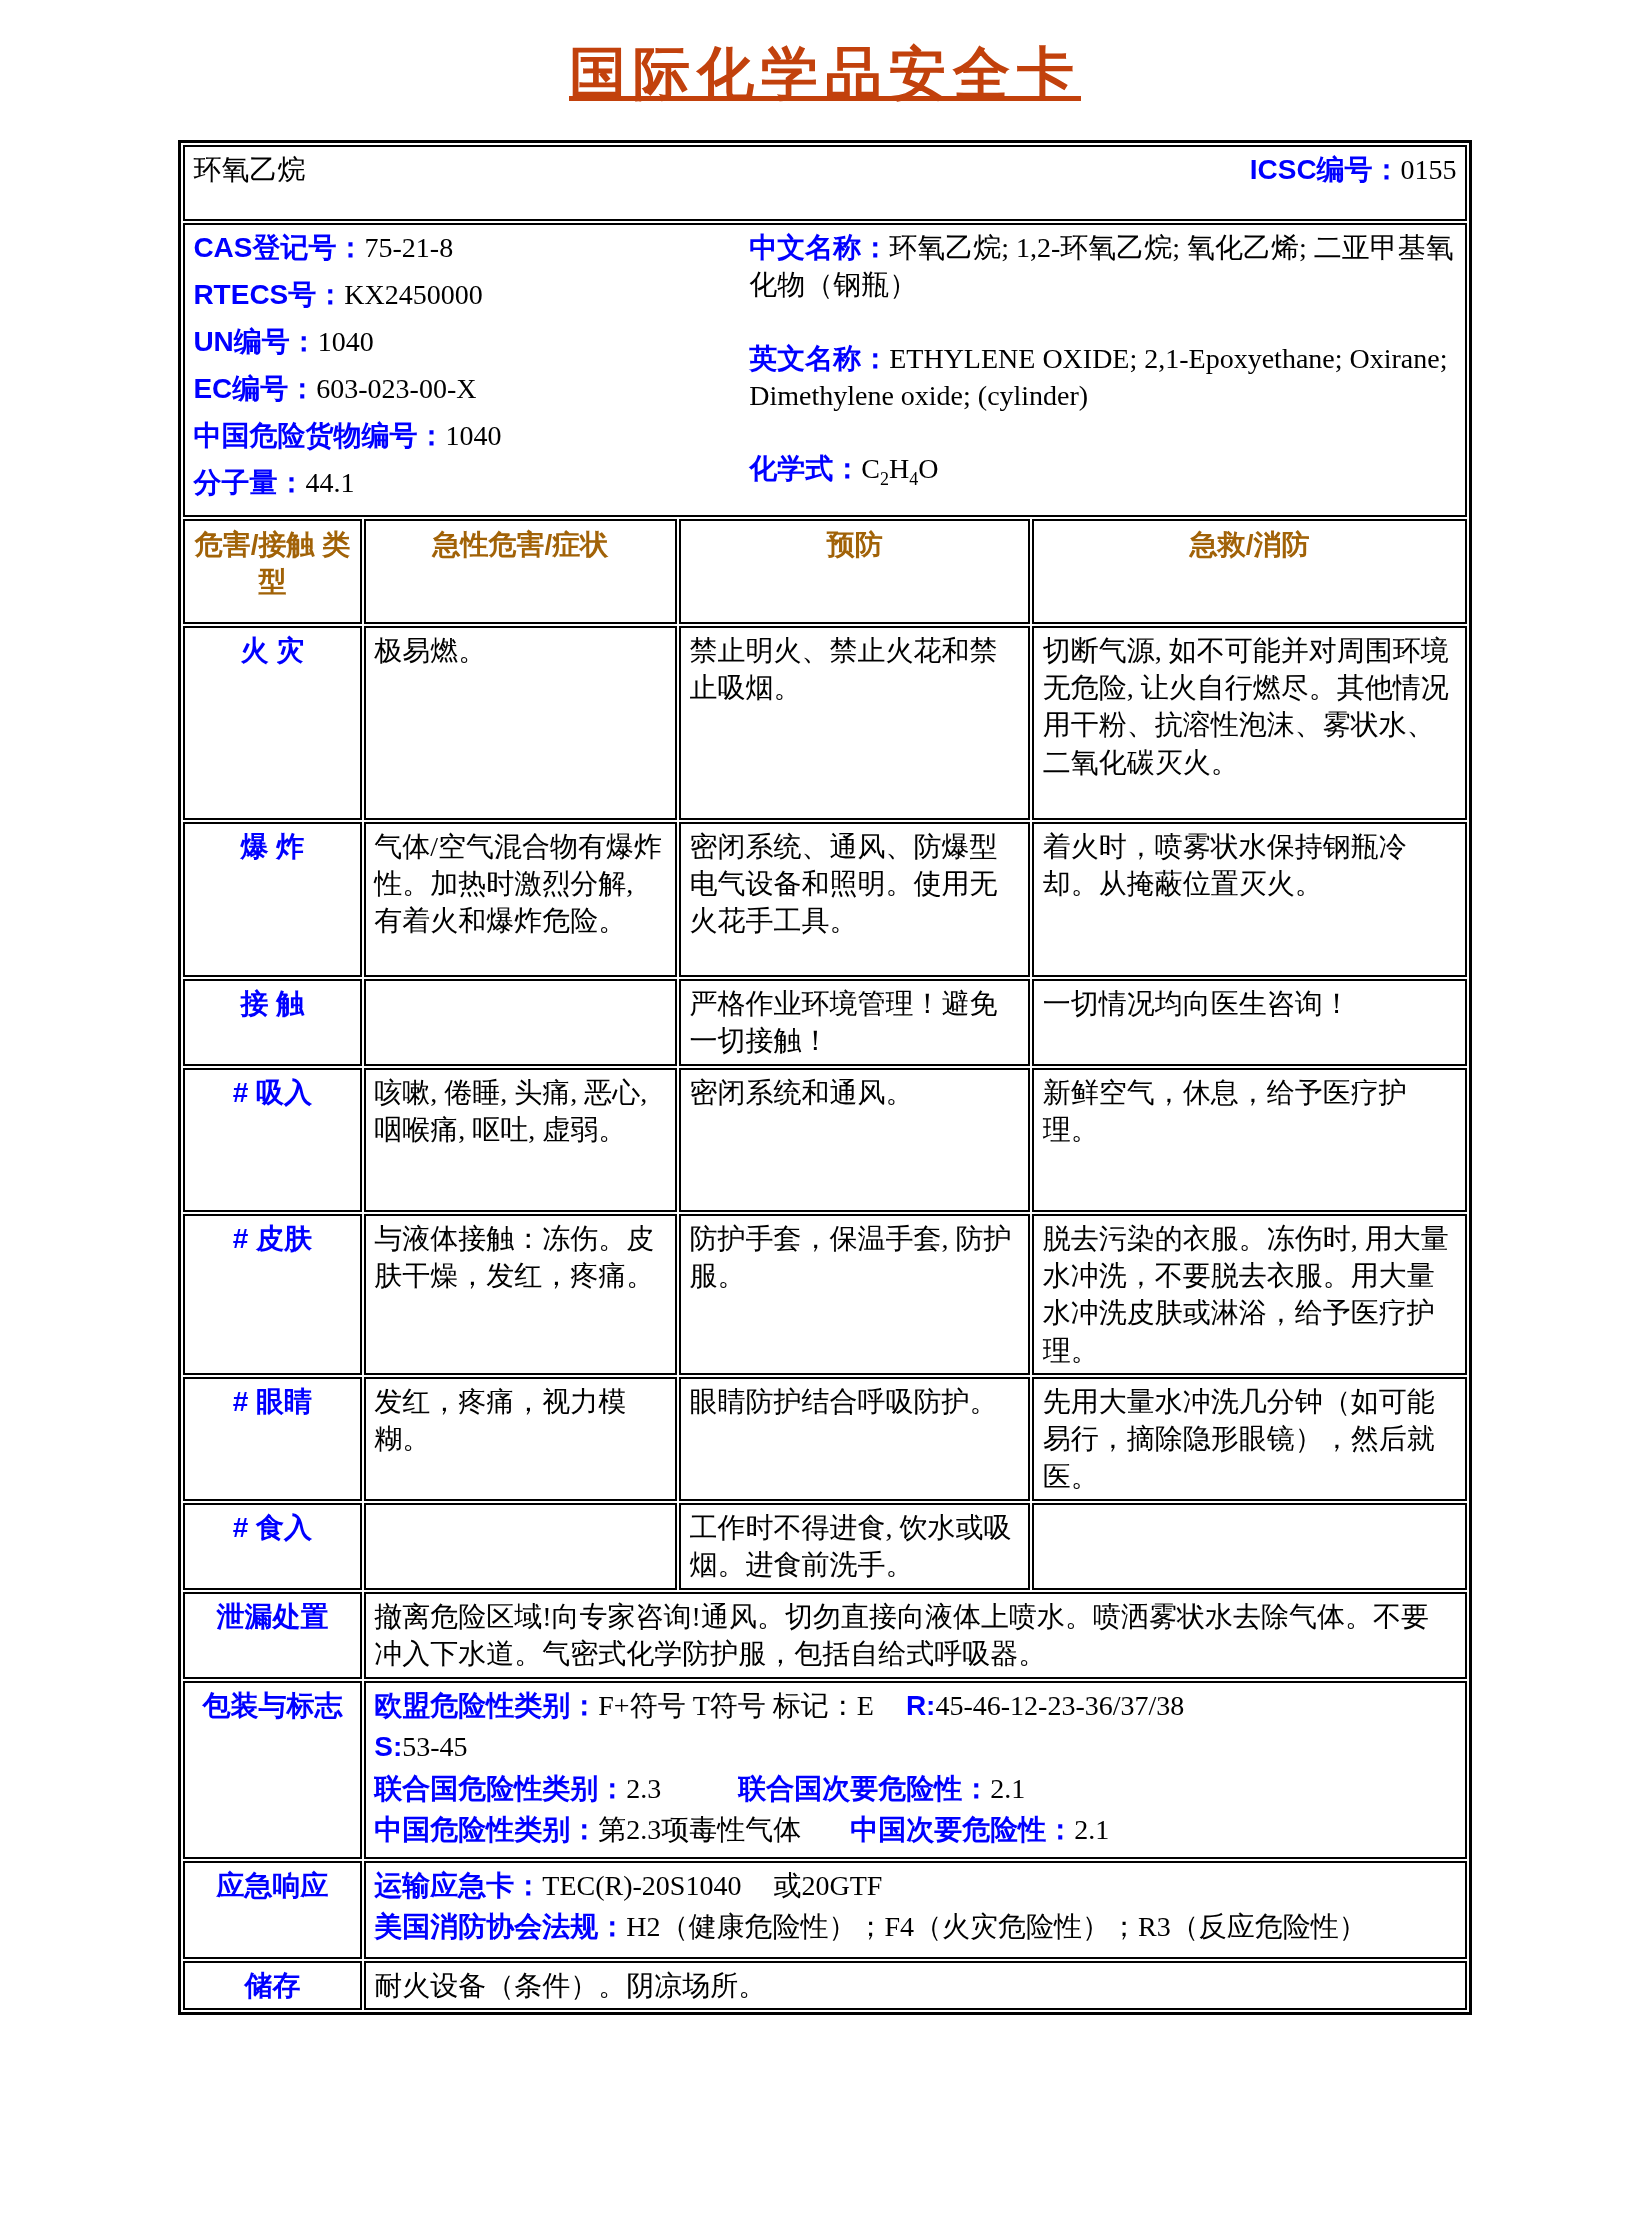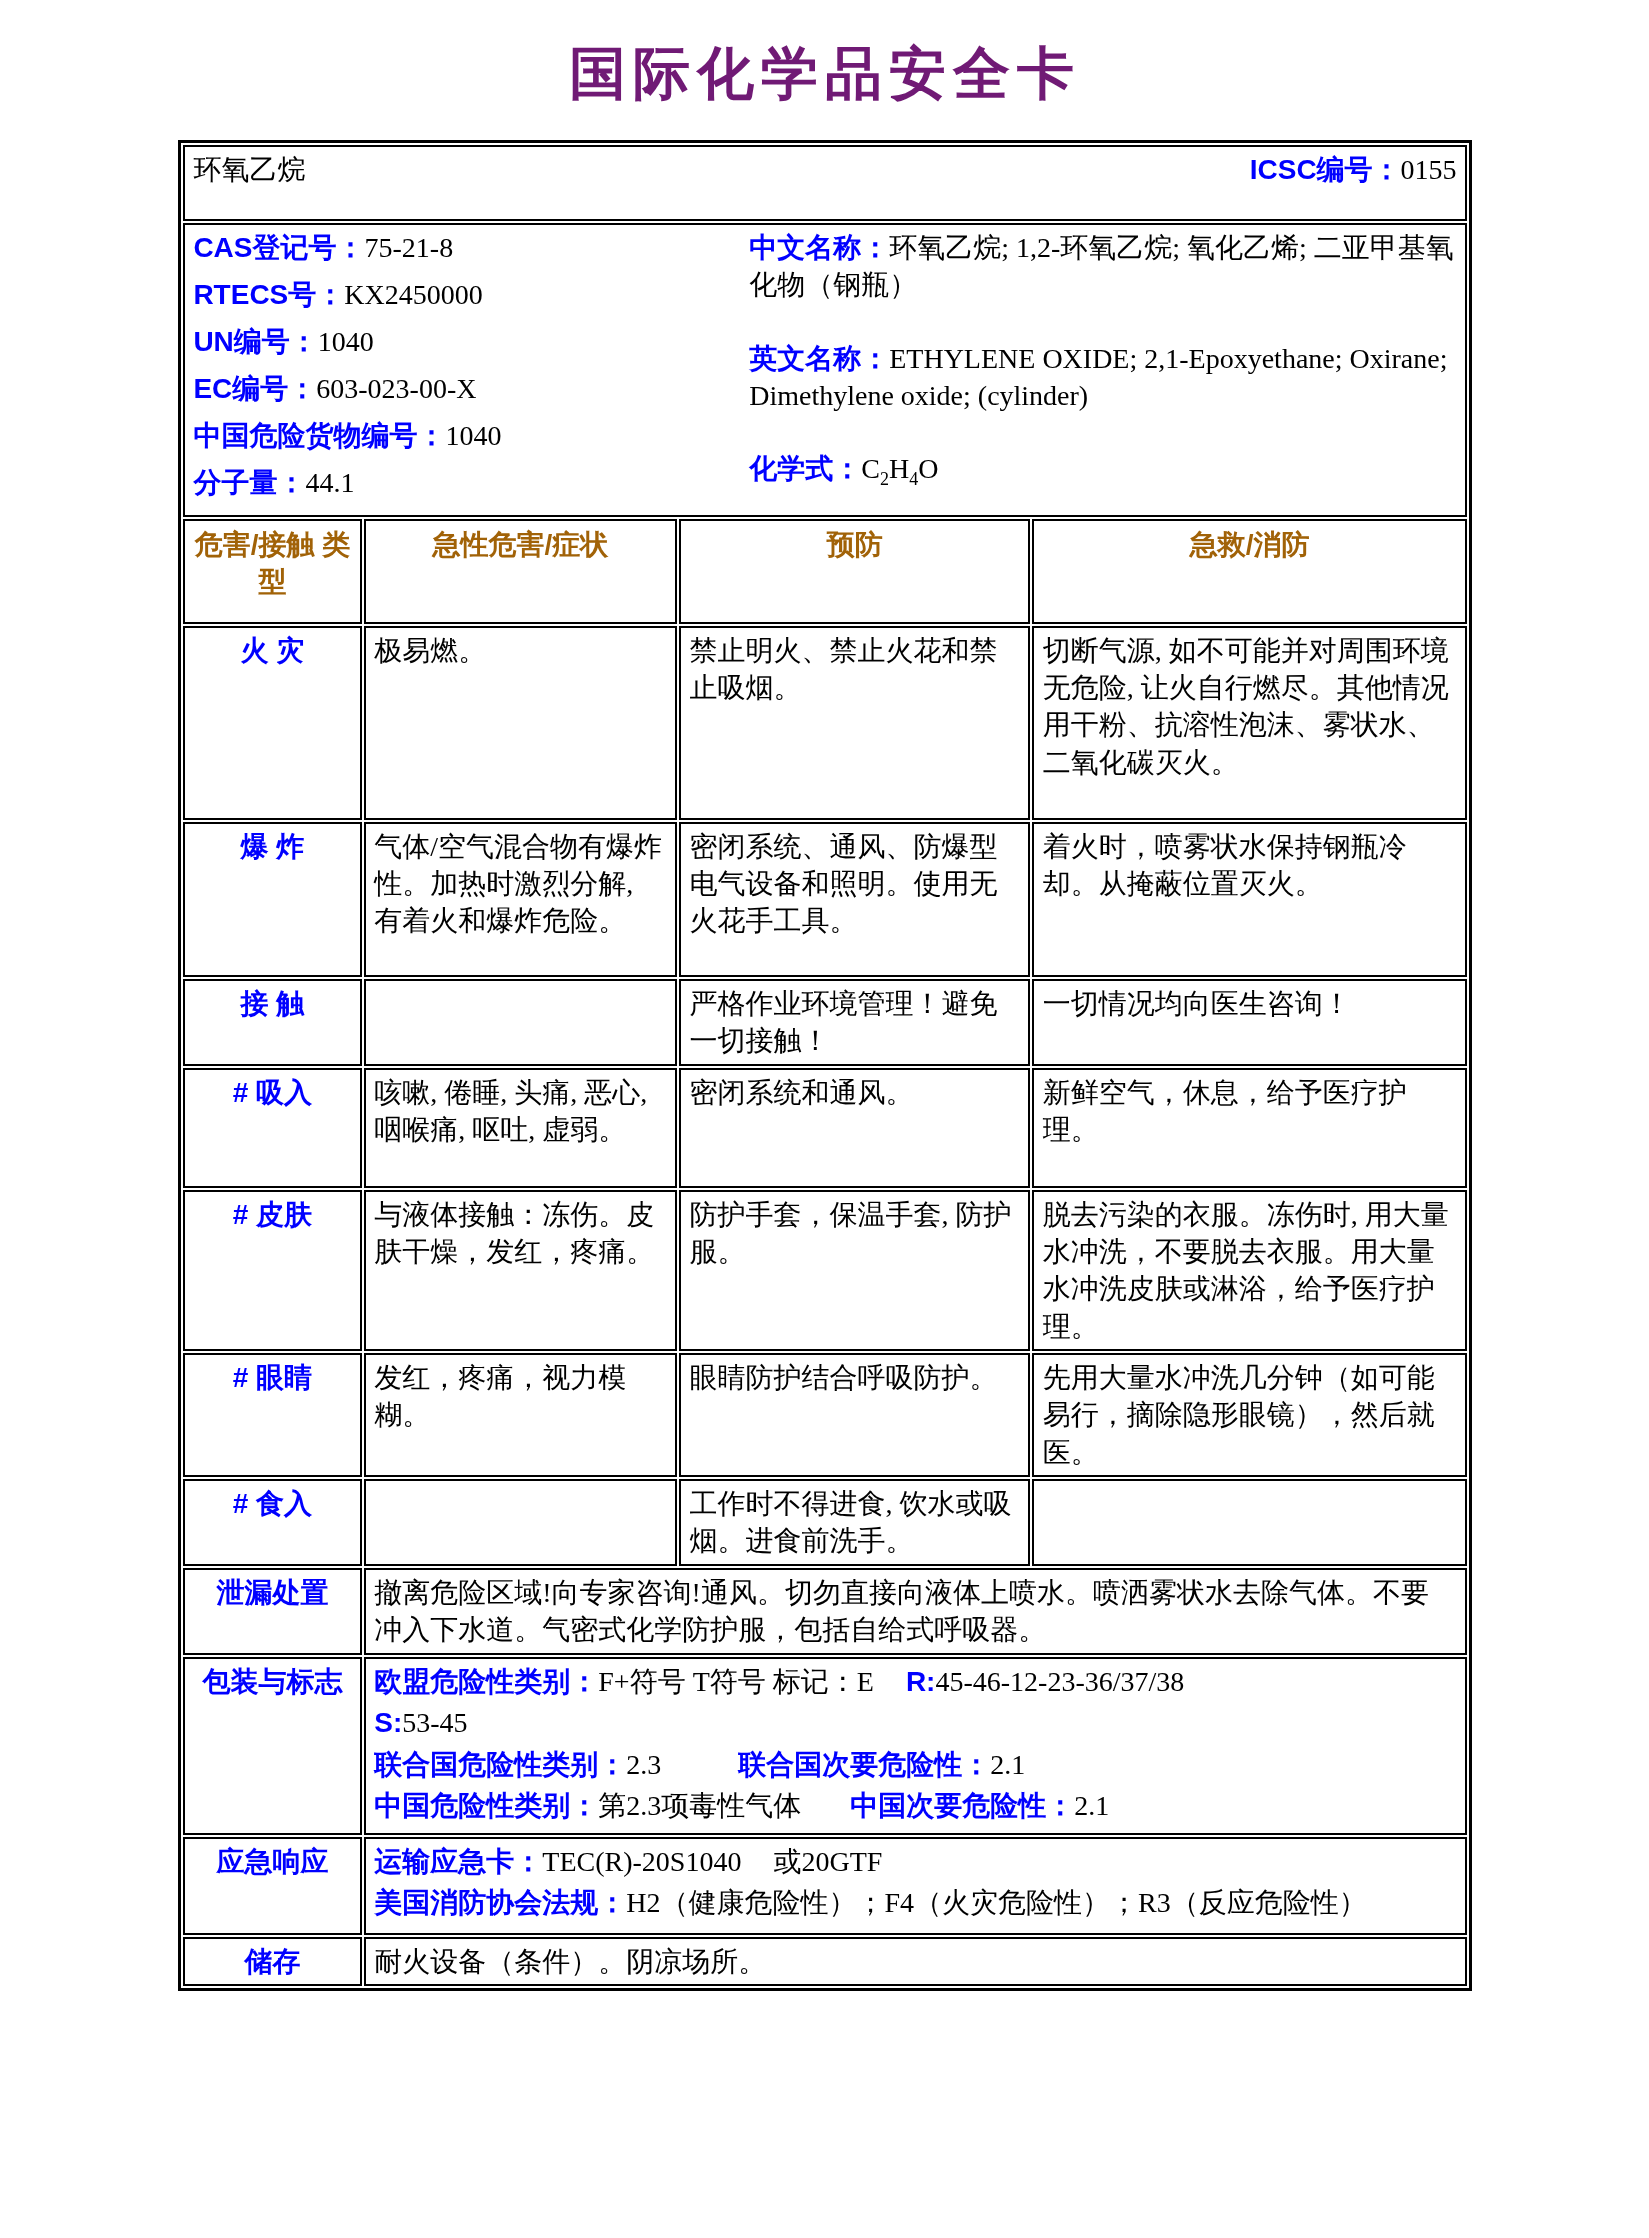--- a/index.html
+++ b/index.html
@@ -7,25 +7,26 @@
     width: 1650px;
     height: 2239px;
     background: #ffffff;
     font-family: "Liberation Serif", serif;
     color: #000000;
     position: relative;
   }
   .page-title {
     margin: 36px 0 26.5px 0;
     text-align: center;
-    color: #701a75;
+    color: #c2410c;
     font-family: "Liberation Sans", sans-serif;
     font-weight: bold;
     font-size: 57px;
     letter-spacing: 7px;
+    text-decoration: underline;
   }
   .card {
     width: 1288px;
     margin: 0 auto;
     border: 3.5px solid #000000;
   }
   table.grid {
     width: 100%;
     border-collapse: separate;
     border-spacing: 2.1px;
@@ -156,21 +157,21 @@
         <td class="body-cell">着火时，喷雾状水保持钢瓶冷却。从掩蔽位置灭火。</td>
       </tr>
 
       <tr style="height:77px;">
         <td class="type-cell">接 触</td>
         <td class="body-cell"></td>
         <td class="body-cell">严格作业环境管理！避免一切接触！</td>
         <td class="body-cell">一切情况均向医生咨询！</td>
       </tr>
 
-      <tr style="height:120px;">
+      <tr style="height:144px;">
         <td class="type-cell"># 吸入</td>
         <td class="body-cell">咳嗽, 倦睡, 头痛, 恶心, 咽喉痛, 呕吐, 虚弱。</td>
         <td class="body-cell">密闭系统和通风。</td>
         <td class="body-cell">新鲜空气，休息，给予医疗护理。</td>
       </tr>
 
       <tr style="height:148px;">
         <td class="type-cell"># 皮肤</td>
         <td class="body-cell">与液体接触：冻伤。皮肤干燥，发红，疼痛。</td>
         <td class="body-cell">防护手套，保温手套, 防护服。</td>

